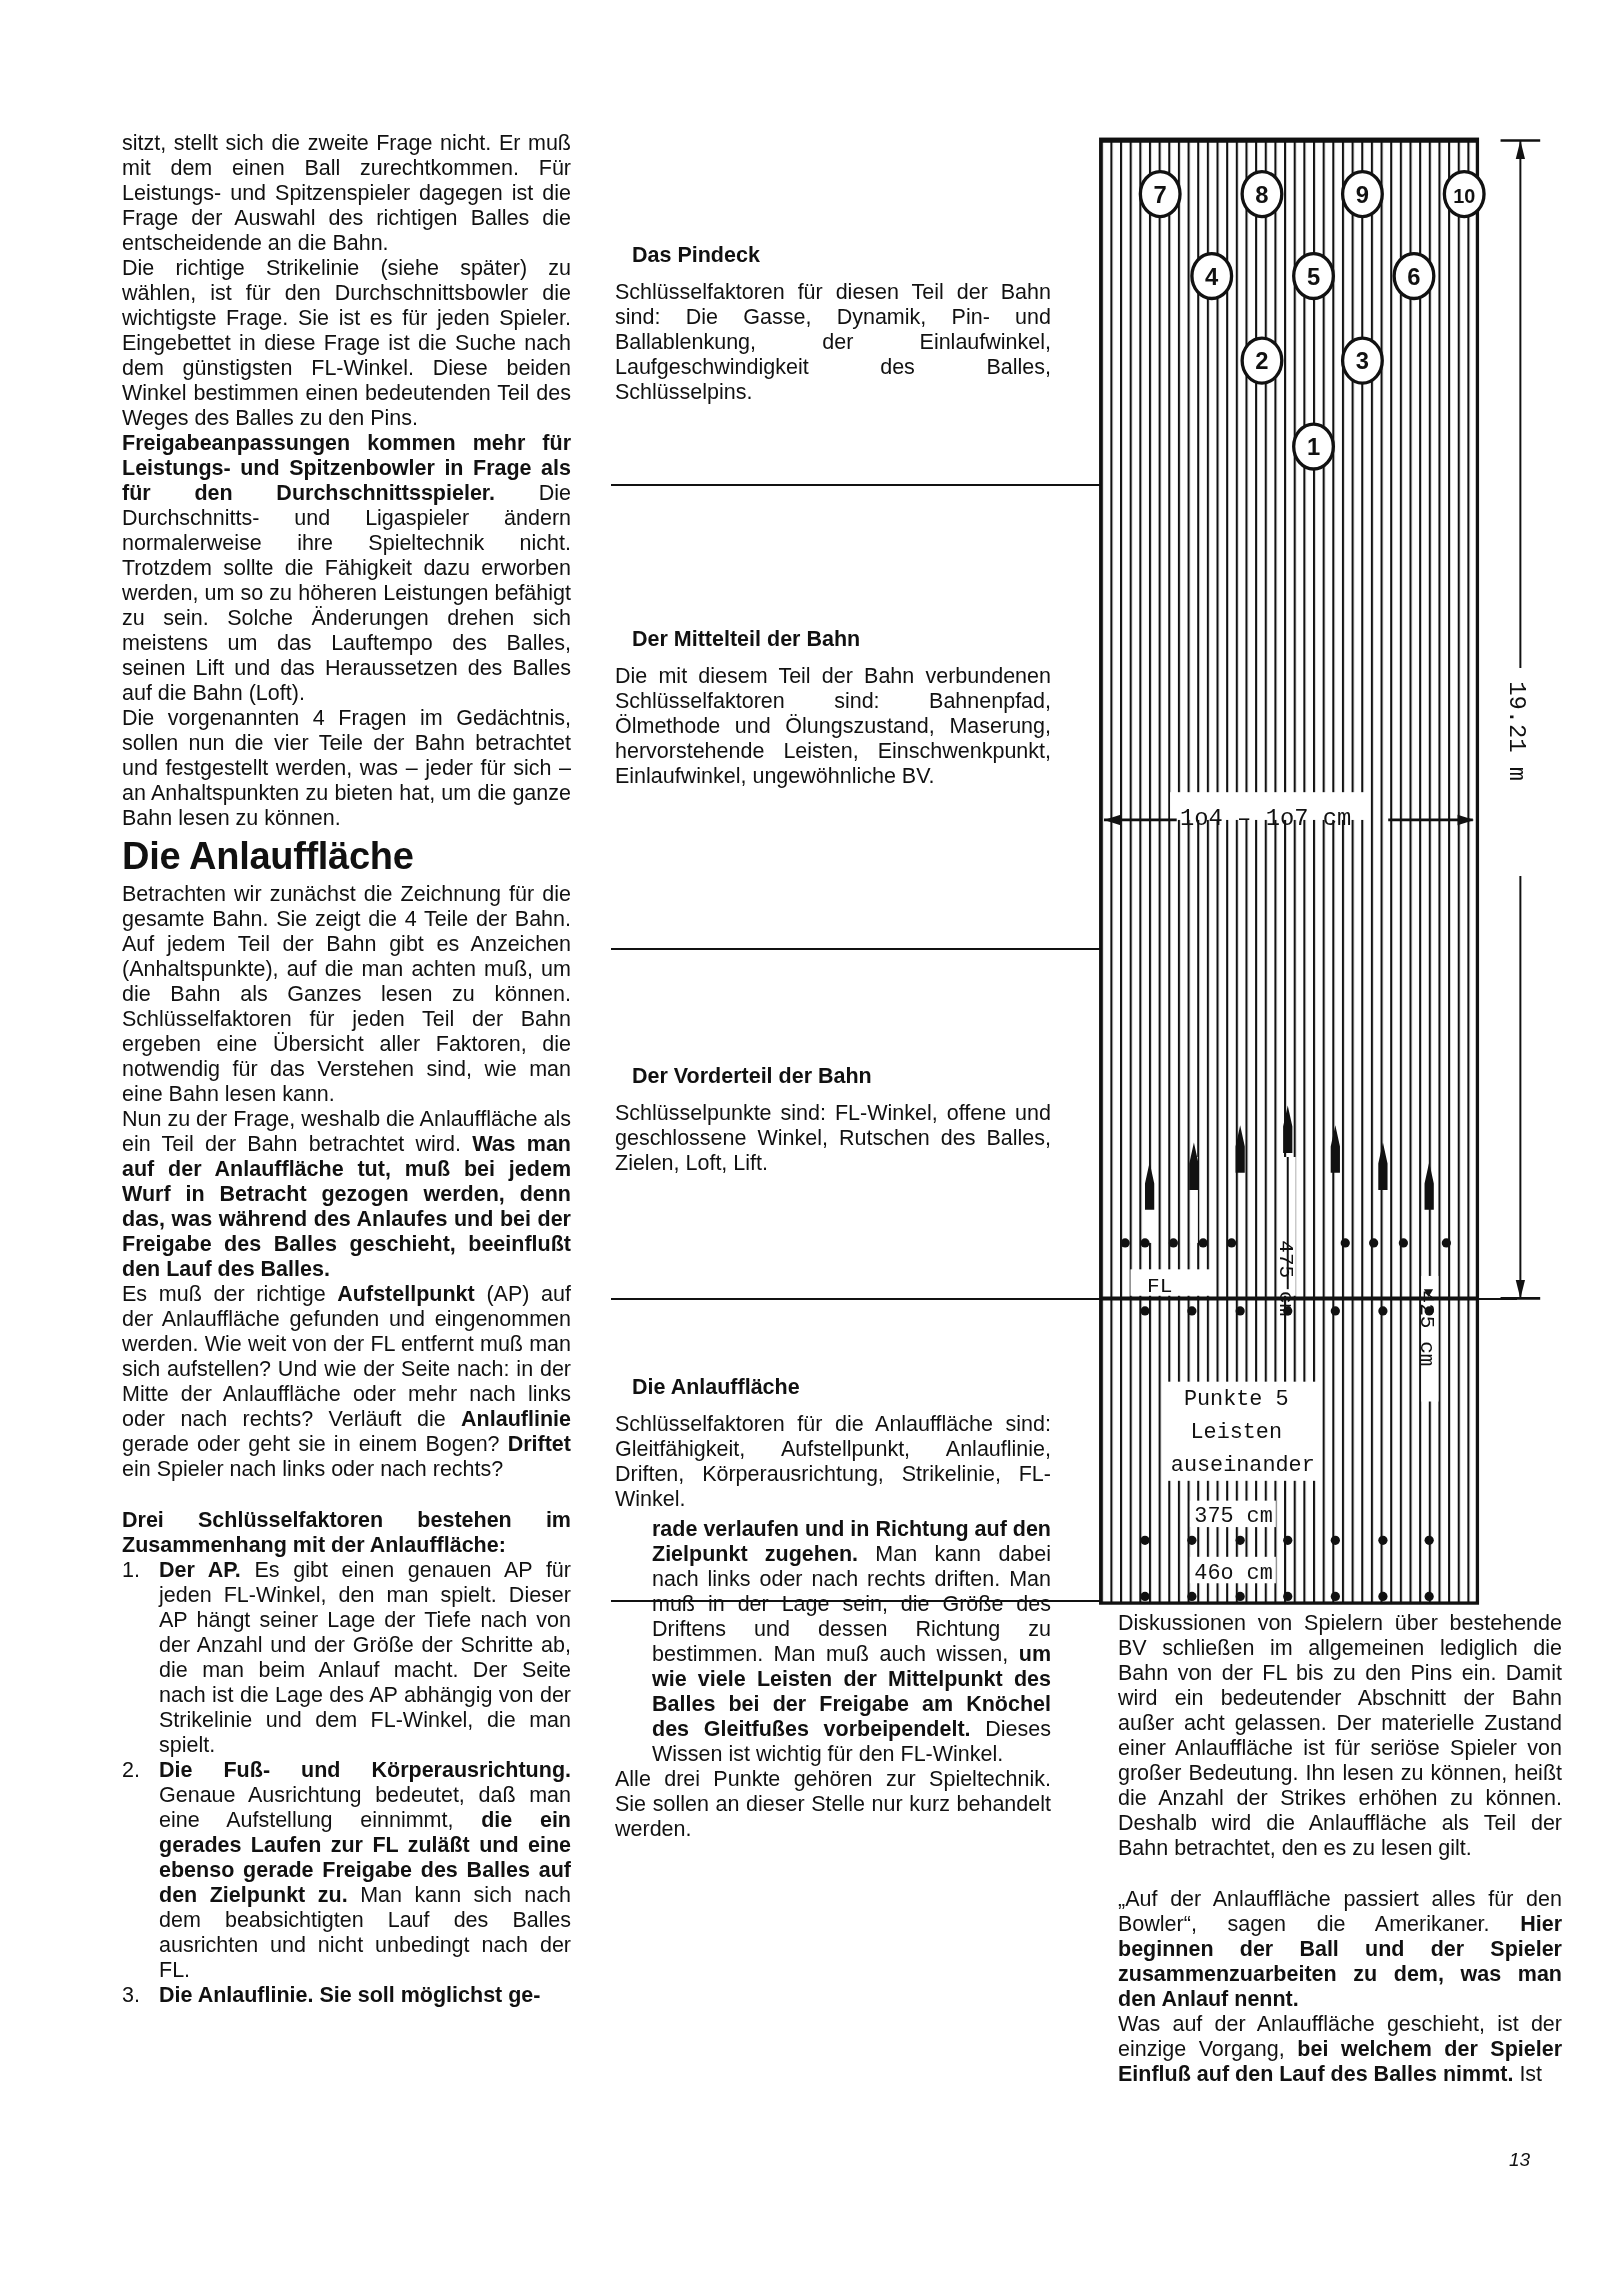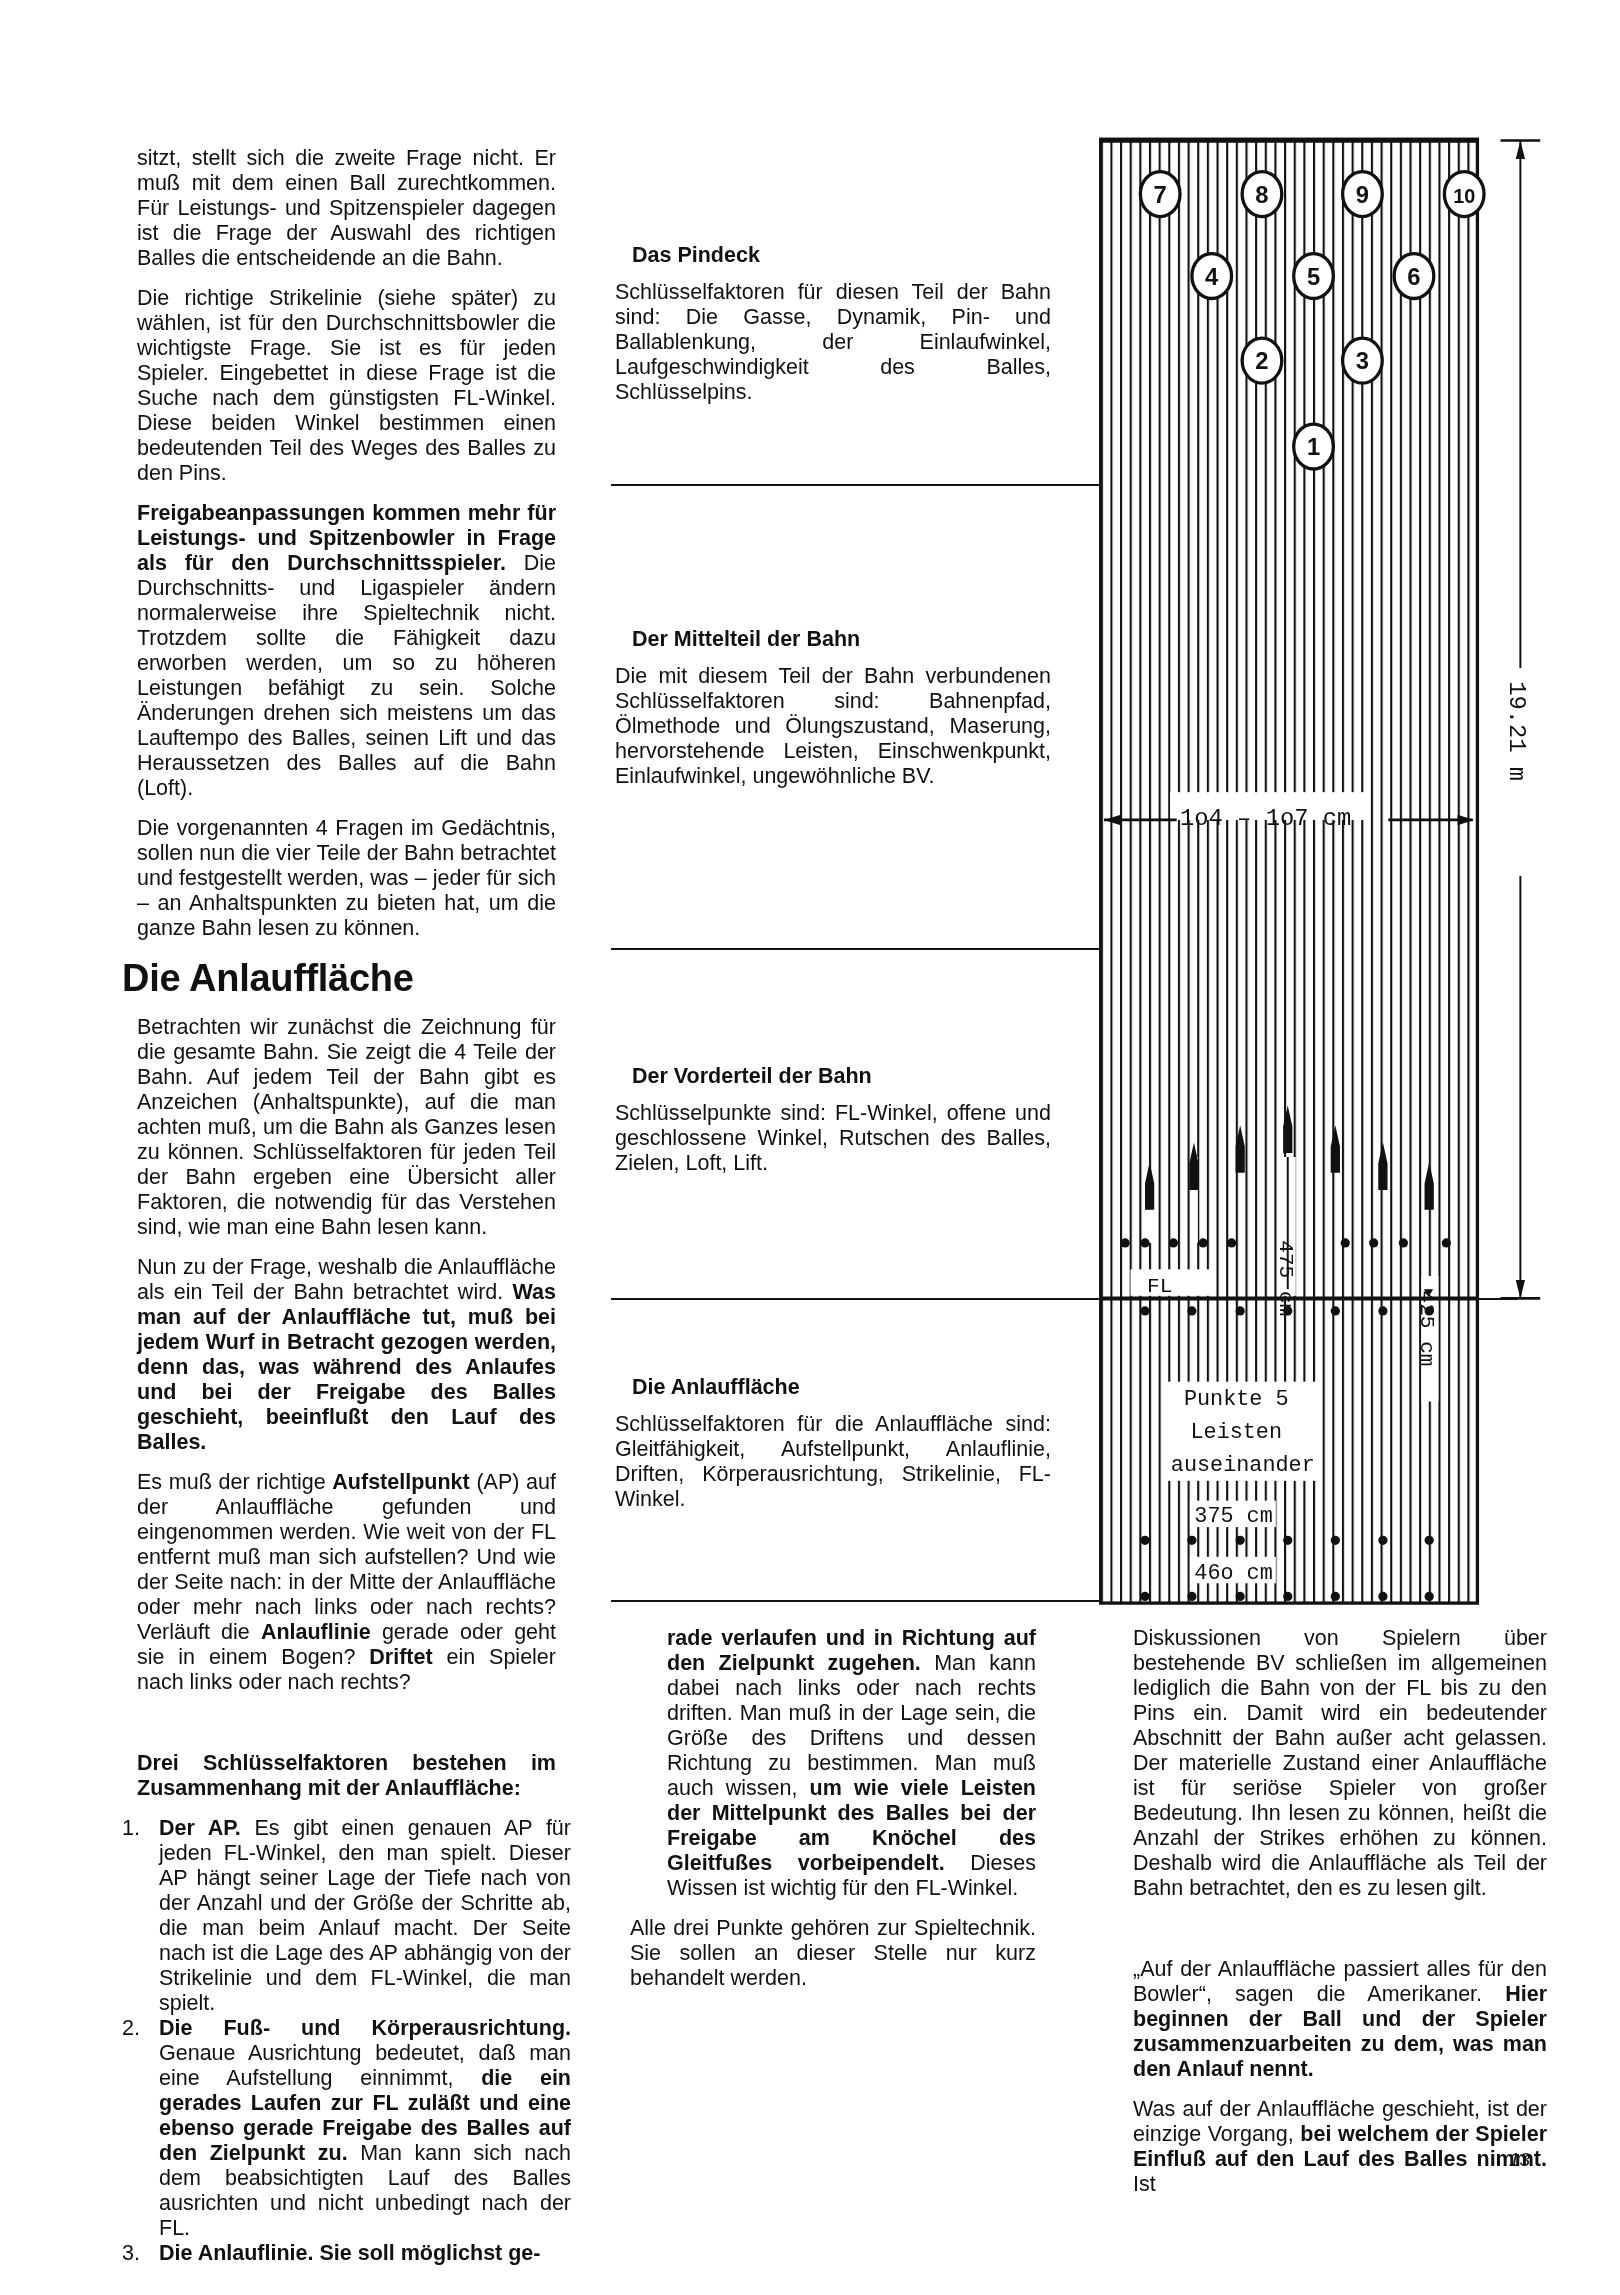--- a/index.html
+++ b/index.html
@@ -1,30 +1,30 @@
 <!DOCTYPE html>
 <html style="font-size:10.6px"><head>
 <meta charset="utf-8">
 <style>
   html,body{margin:0;padding:0;background:#fff;}
   body{width:1620px;height:2295px;position:relative;overflow:hidden;font-family:"Liberation Sans",sans-serif;color:#111;}
   .col{position:absolute;font-size:21.5px;line-height:25px;text-align:justify;hyphens:manual;}
-  .col p{margin:15px;}
+  .col p{margin:0;}
   .col b{font-weight:bold;}
   .c1{left:122px;top:131px;width:449px;}
   .h1{font-size:38px;line-height:44px;font-weight:bold;margin:2.6px 0 4px 0;text-align:left;letter-spacing:-0.3px;}
   .gap{height:26.4px;}
   .ol{margin:0;padding:0;list-style:none;}
   .ol li{position:relative;padding-left:37px;}
   .ol li .n{position:absolute;left:0;top:0;}
   .box{position:absolute;left:615px;width:436px;font-size:21.5px;line-height:25px;}
   .box .t{font-weight:bold;margin-bottom:12px;margin-left:17px;}
   .box .d{text-align:justify;}
   .hr{position:absolute;left:611px;height:2px;background:#111;}
-  .c2{left:615px;top:1611px;width:436px;}
+  .c2{left:615px;top:1517px;width:436px;}
   .c2 .ind{padding-left:37px;}
   .c3{left:1118px;top:1611px;width:444px;}
   .pageno{position:absolute;left:1509px;top:2149px;font-size:19px;font-style:italic;}
   #lane{position:absolute;left:1084px;top:126px;}
 </style>
 </head>
 <body>
 
 <div class="col c1">
   <p>sitzt, stellt sich die zweite Frage nicht. Er muß mit dem einen Ball zurechtkommen. Für Leistungs- und Spitzenspieler dagegen ist die Frage der Auswahl des richtigen Balles die entscheidende an die Bahn.</p>

